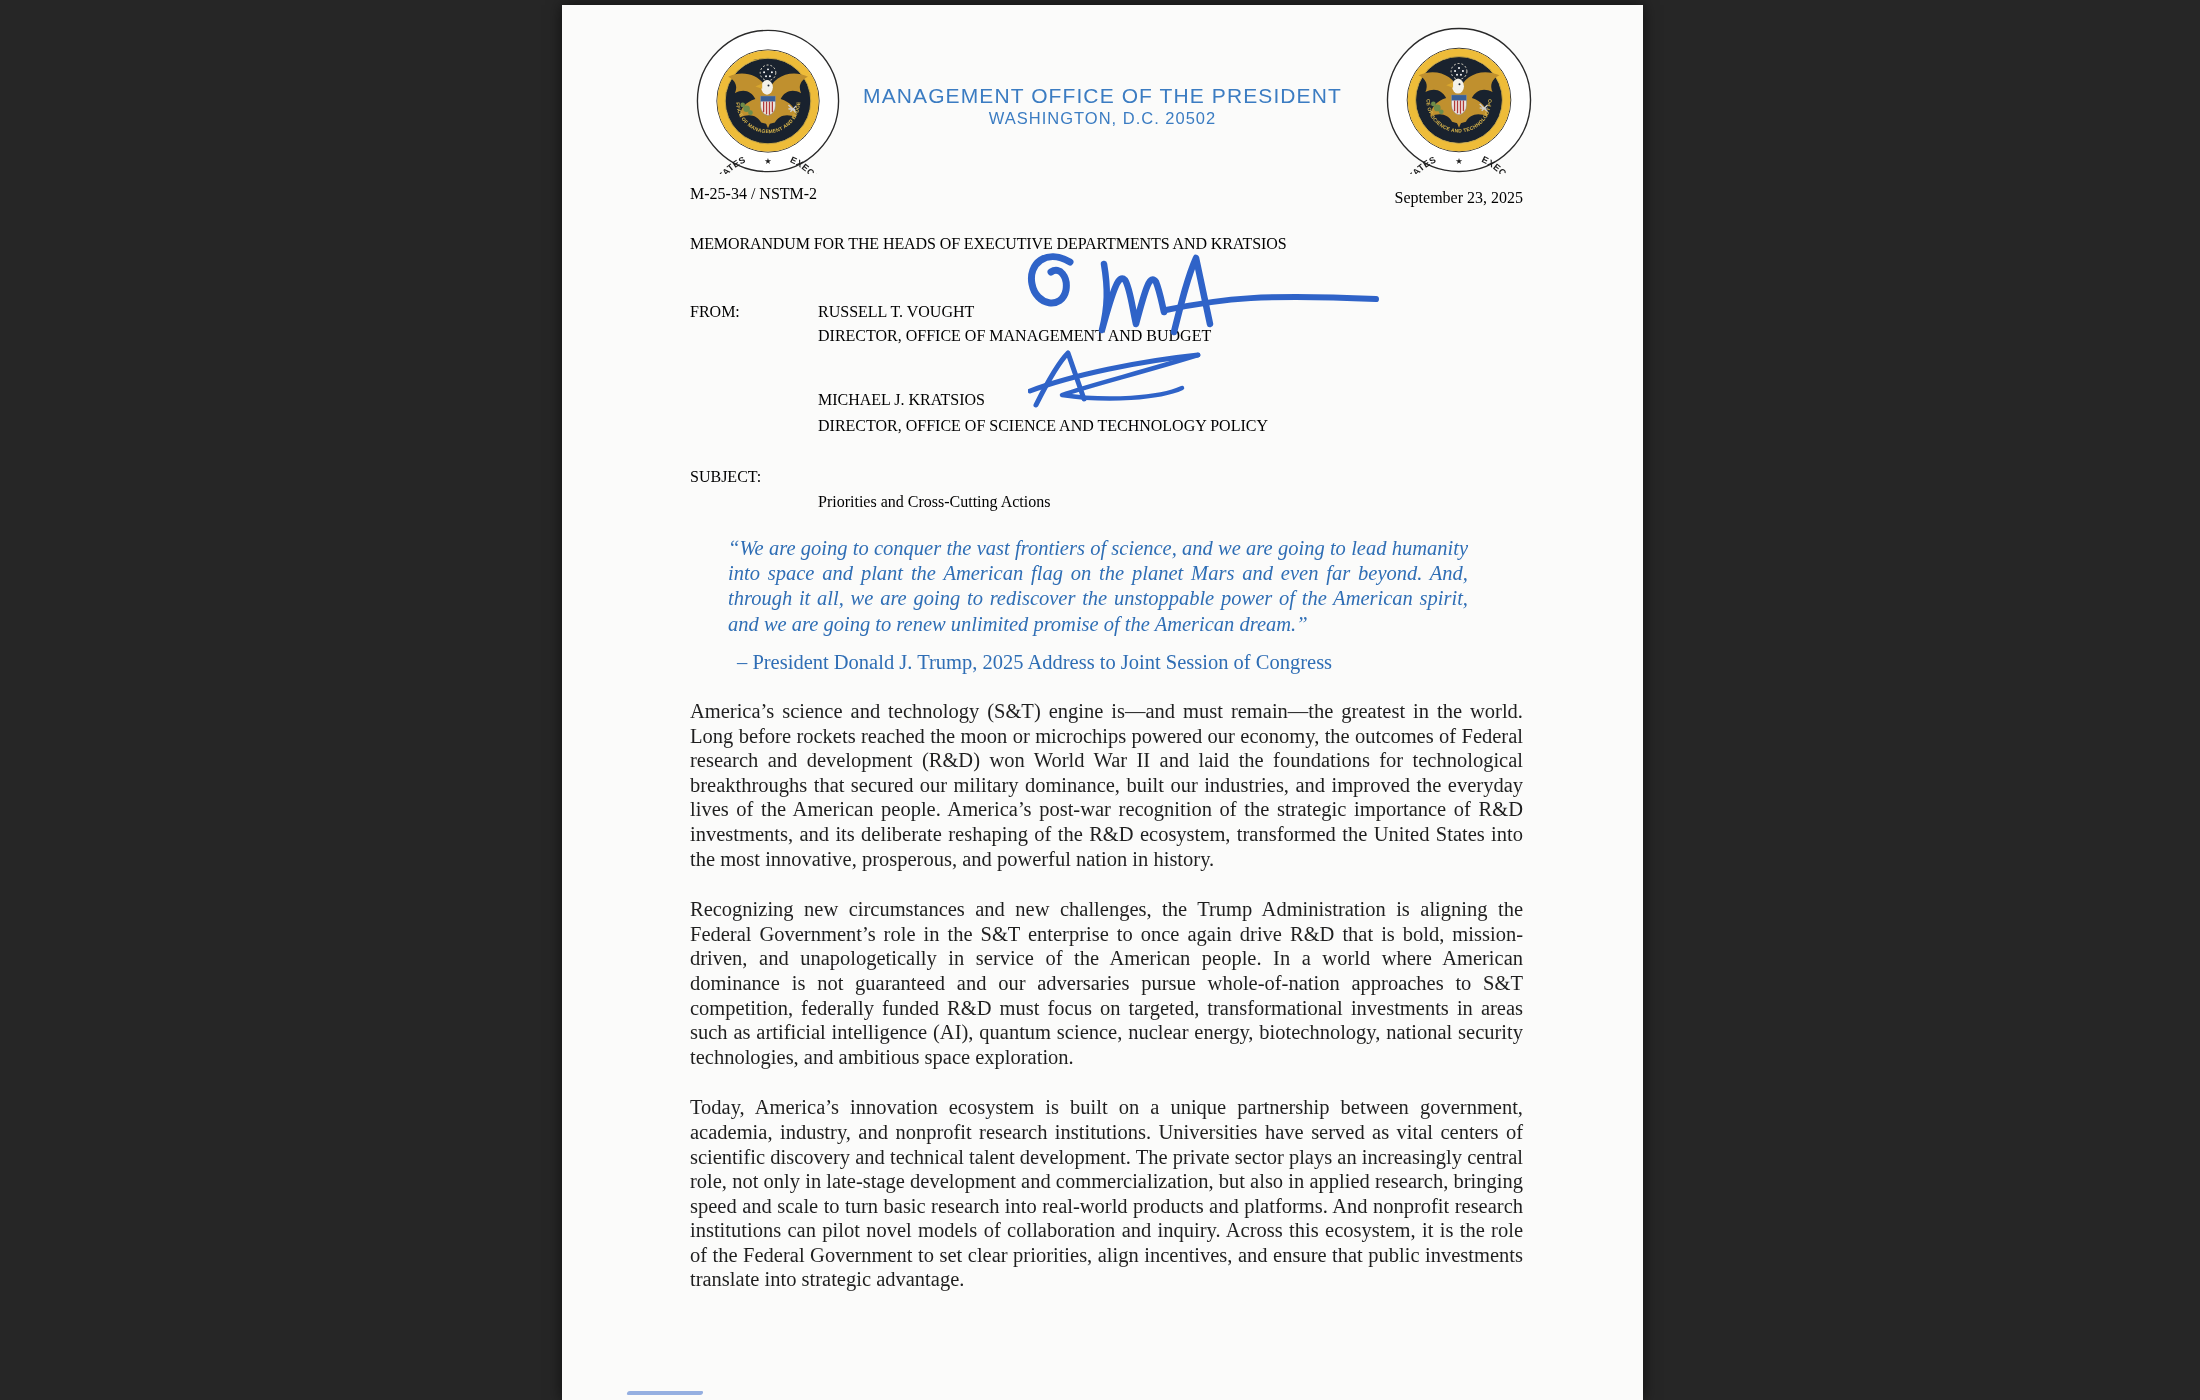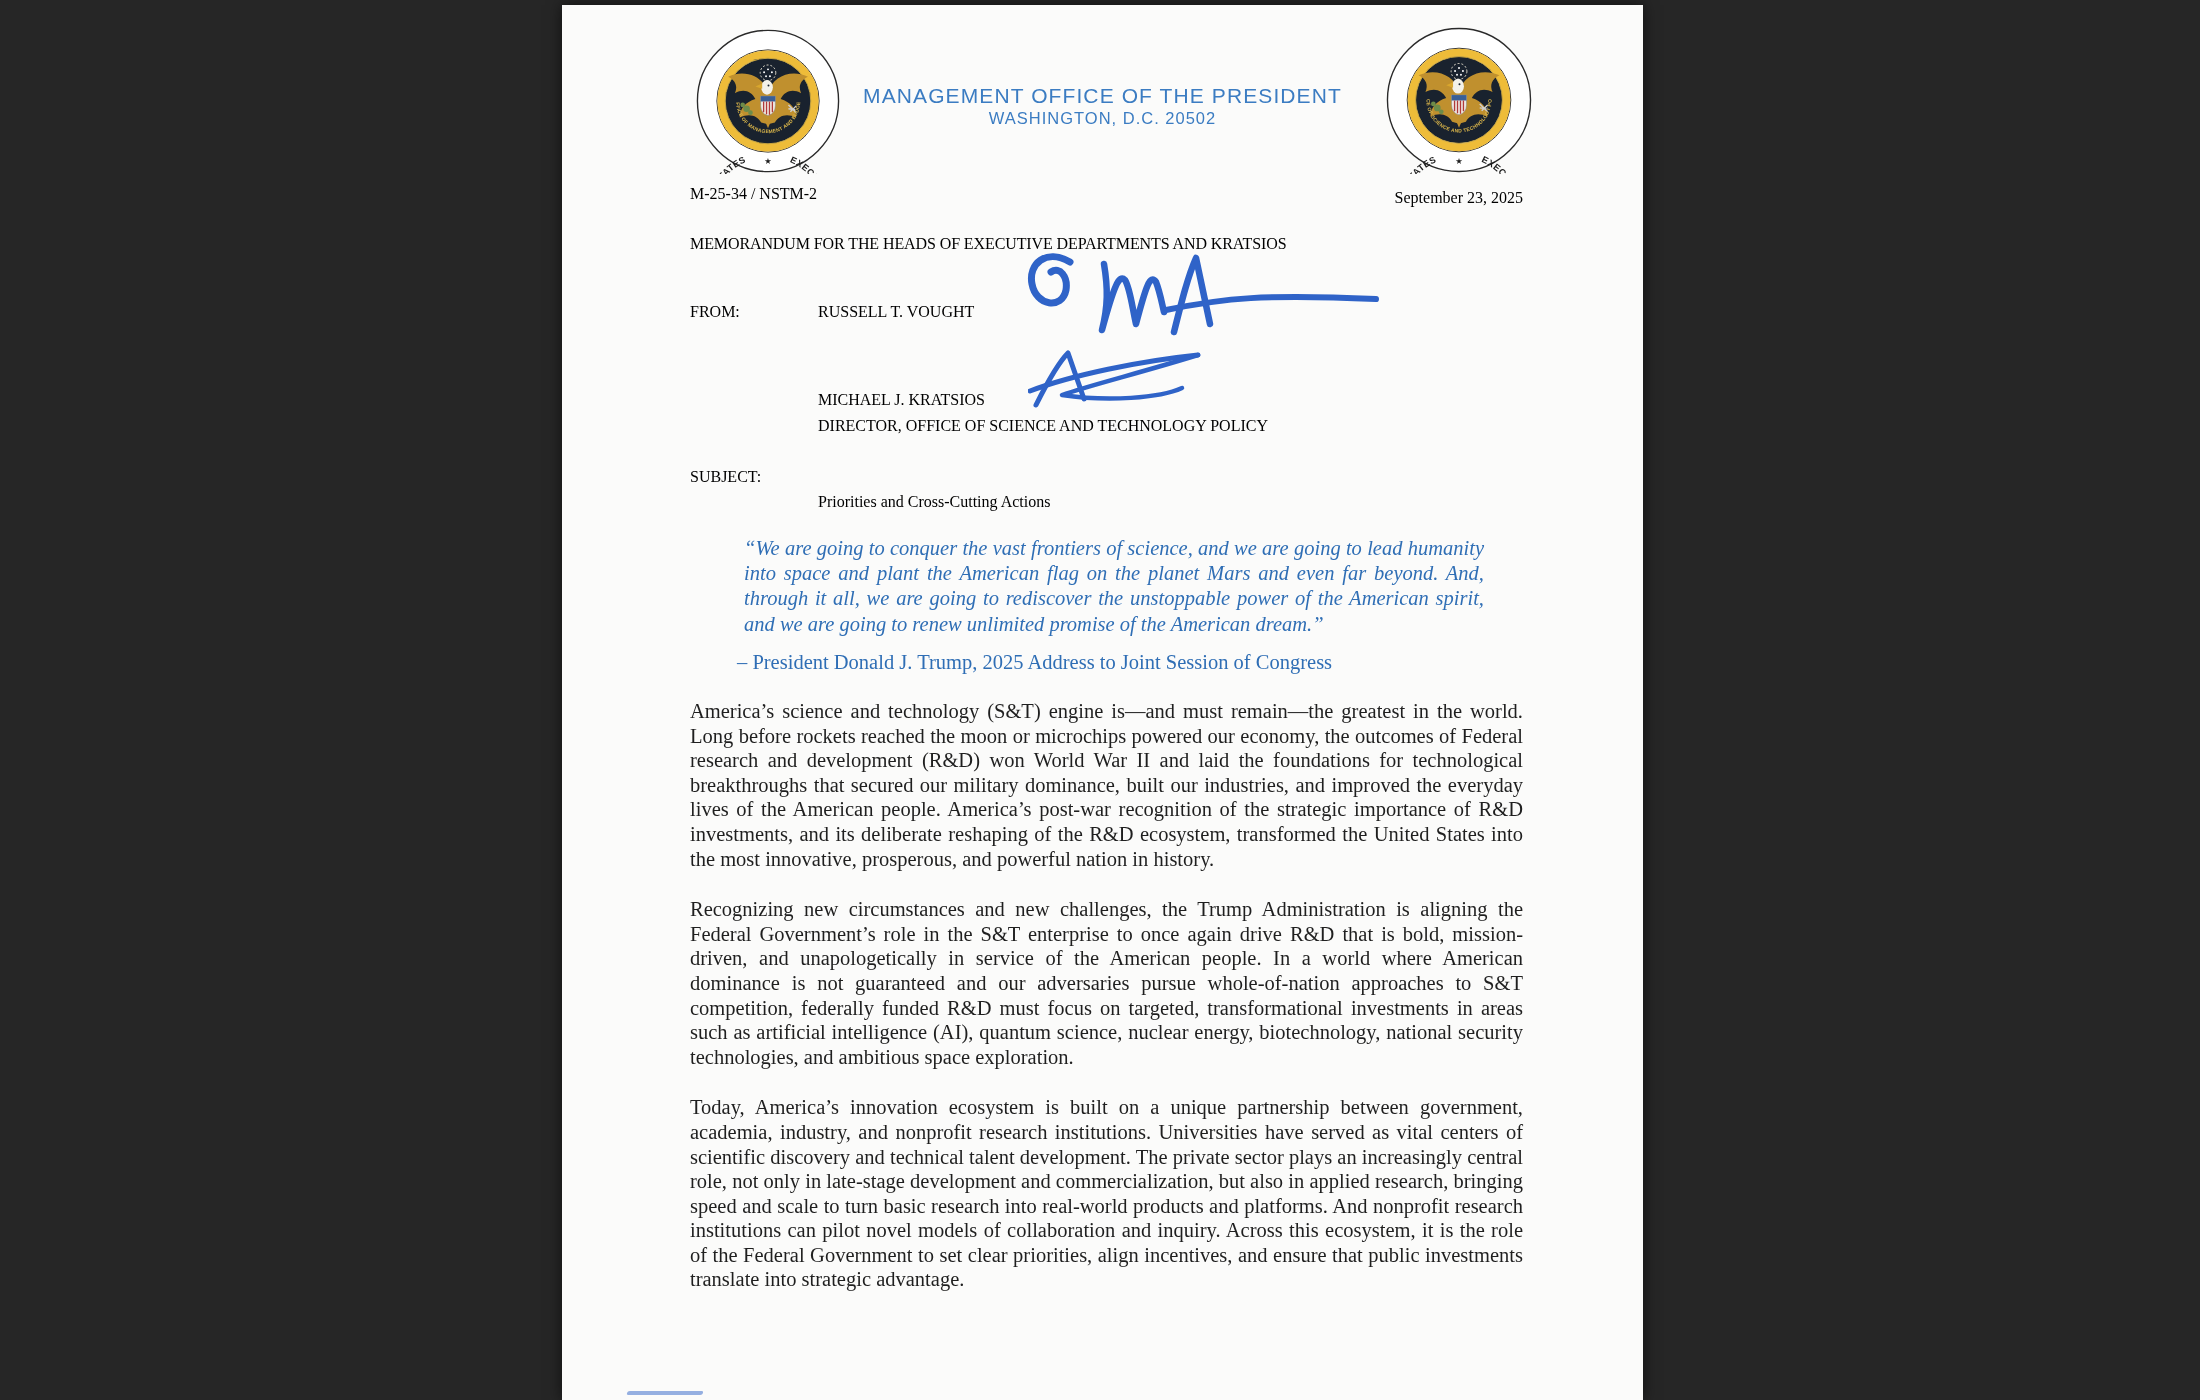--- a/index.html
+++ b/index.html
@@ -28,21 +28,21 @@
   .s1-title{left:256px;top:319px;}
   .s2-name{left:256px;top:383px;}
   .s2-title{left:256px;top:409px;}
   .sig-vought{left:462px;top:243px;}
   .sig-kratsios{left:466px;top:340px;}
   
   .subject-label{left:128px;top:460px;}
   .subject-l1{left:256px;top:460px;}
   .subject-l2{left:256px;top:485px;}
   
-  .quote{left:182px;top:531px;width:740px;white-space:normal;text-align:justify;
+  .quote{left:166px;top:531px;width:740px;white-space:normal;text-align:justify;
          font-style:italic;color:#2f6eb5;font-size:20.5px;line-height:25.2px;}
   .quote-attr{left:175px;top:646px;width:740px;text-align:left;color:#2f6eb5;
               font-size:20.5px;}
   
   .body-text{left:128px;top:694px;width:833px;white-space:normal;}
   .body-text p{margin:0 0 26px 0;text-align:justify;color:#1f1f1f;
                font-size:20.5px;line-height:24.6px;}
   .stray-ink{left:65px;top:1386px;width:76px;height:4px;background:rgba(47,99,200,.5);
              border-radius:2px;transform:skewX(-20deg);}
   .ring-text{font-family:"Liberation Sans",sans-serif;font-weight:bold;font-size:9.3px;
@@ -132,20 +132,21 @@
     <div class="abs eop-title">MANAGEMENT OFFICE OF THE PRESIDENT</div>
     <div class="abs eop-addr">WASHINGTON, D.C. 20502</div>
 
     <div class="abs txt memo-number">M-25-34 / NSTM-2</div>
     <div class="abs txt memo-date">September 23, 2025</div>
 
     <div class="abs txt memo-line">MEMORANDUM FOR THE HEADS OF EXECUTIVE DEPARTMENTS AND KRATSIOS</div>
 
     <div class="abs txt from-label">FROM:</div>
     <div class="abs txt s1-name">RUSSELL T. VOUGHT</div>
+    <div class="abs txt s1-title">DIRECTOR, OFFICE OF MANAGEMENT AND BUDGET</div>
     <div class="abs txt s2-name">MICHAEL J. KRATSIOS</div>
     <div class="abs txt s2-title">DIRECTOR, OFFICE OF SCIENCE AND TECHNOLOGY POLICY</div>
 
     <svg class="abs sig-vought" width="365" height="100" viewBox="0 0 365 100">
       <path class="sigstroke" stroke-width="7" d="M46,14 C22,0 4,16 8,36 C12,58 38,62 42,42 C44,29 36,18 27,24"></path>
       <path class="sigstroke" stroke-width="6.5" d="M80,16 C84,40 84,58 78,82 C90,38 95,26 101,32 C106,40 108,58 112,76 C122,38 126,26 132,34 C136,44 138,56 140,64"></path>
       <path class="sigstroke" stroke-width="6.5" d="M150,84 C158,52 164,28 172,10 L186,76"></path>
       <path class="sigstroke" stroke-width="6" d="M142,62 C200,50 240,46 352,51"></path>
     </svg>
     <svg class="abs sig-kratsios" width="195" height="72" viewBox="0 0 195 72">

